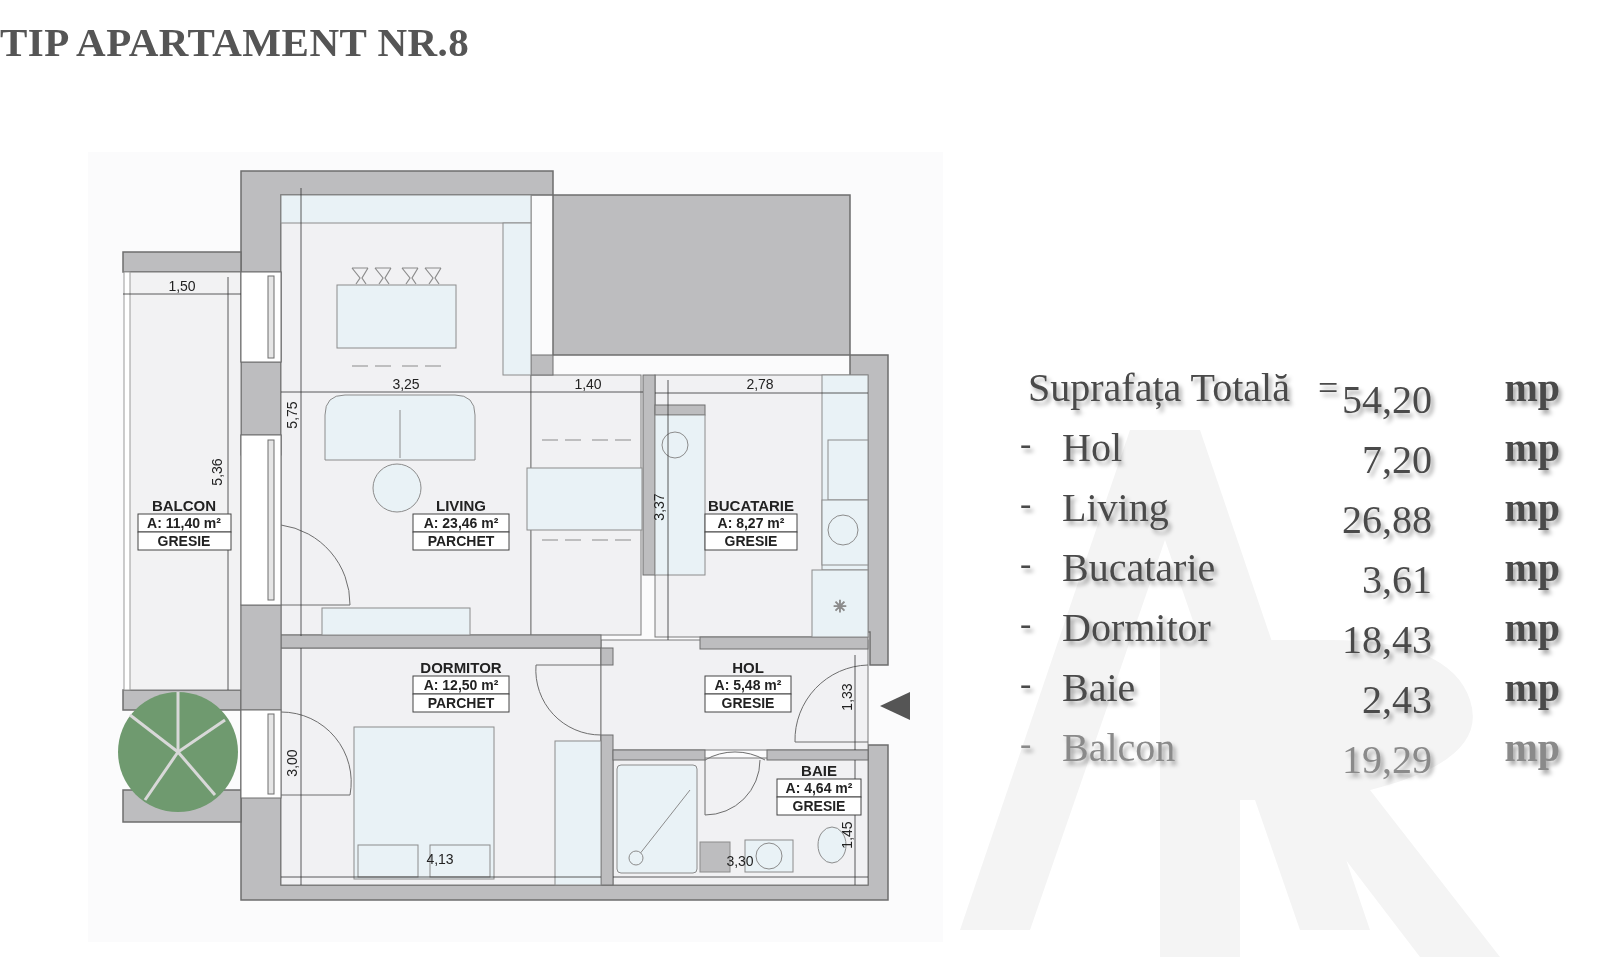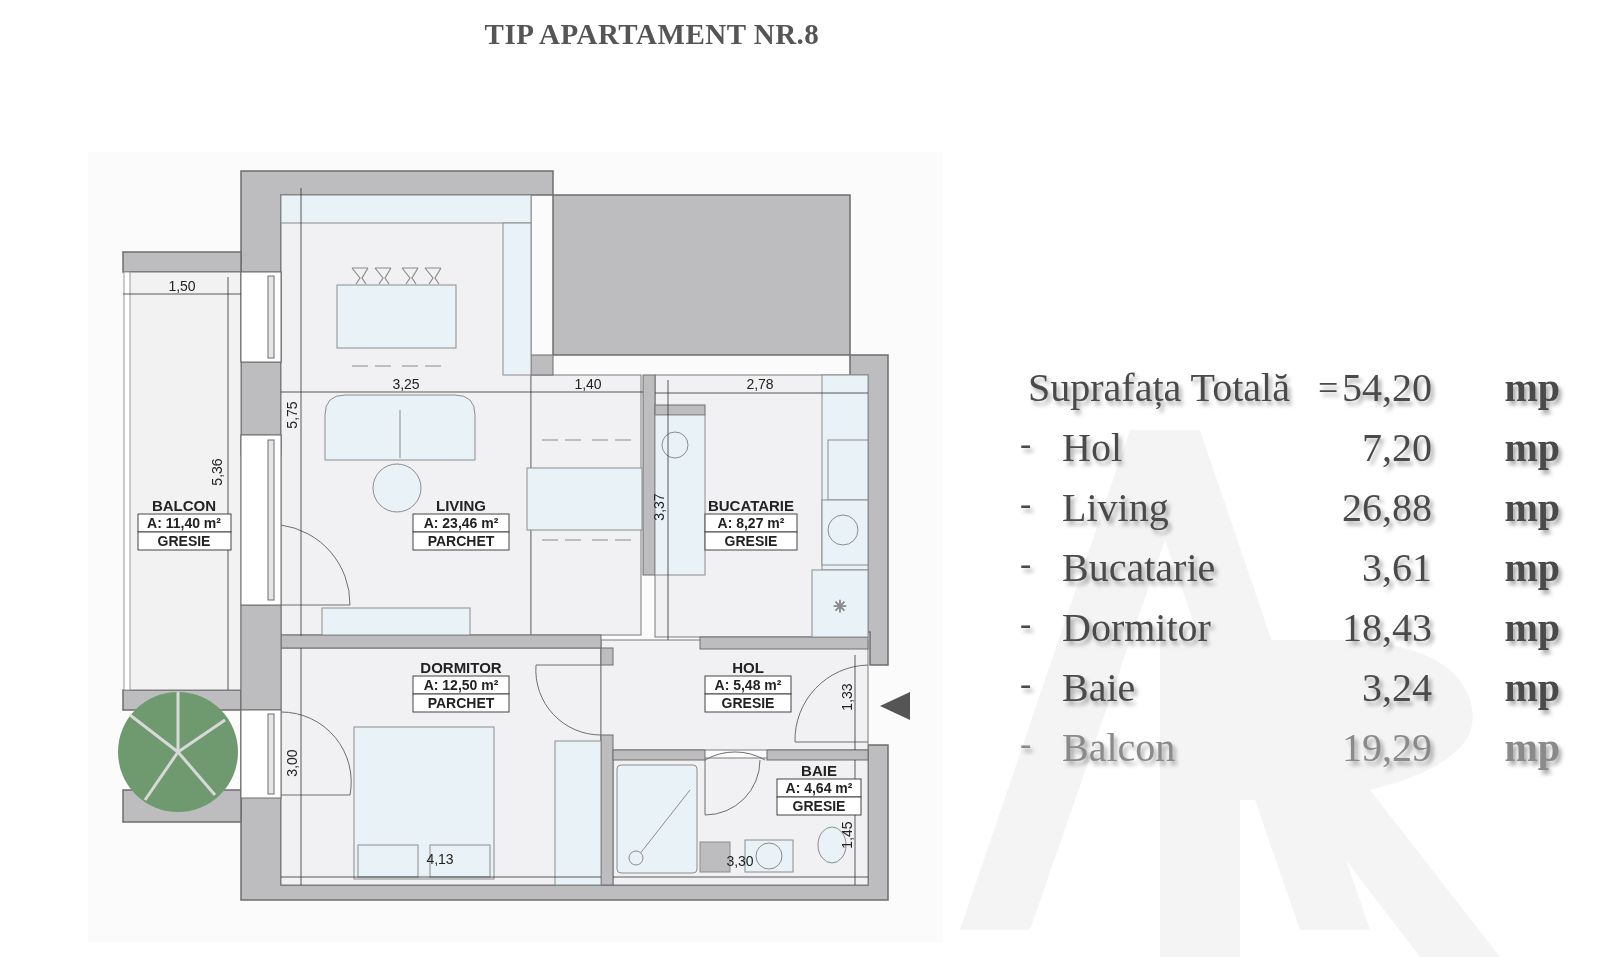--- a/index.html
+++ b/index.html
@@ -1,23 +1,23 @@
 <!DOCTYPE html>
 <html><head>
 <meta charset="utf-8">
 <style>
   html, body { margin:0; padding:0; }
   body { width:1600px; height:957px; background:#ffffff; position:relative; overflow:hidden; font-family:"Liberation Sans", sans-serif; }
-  .title { position:absolute; left:0; top:18px; width:1304px; text-align:center; font-family:"Liberation Serif", serif; font-weight:bold; font-size:29px; color:#555555; letter-spacing:0.5px; }
+  .title { position:absolute; left:0; top:18px; width:1304px; text-align:left; font-family:"Liberation Serif", serif; font-weight:bold; font-size:41px; color:#555555; letter-spacing:0.5px; }
   .plan { position:absolute; left:0; top:0; width:1600px; height:957px; }
   .area-list { position:absolute; left:1020px; top:366px; width:540px; font-family:"Liberation Serif", serif; color:#4a4a4a; }
   .row { position:relative; height:60px; font-size:40px; line-height:44px; text-shadow:3px 4px 4px rgba(0,0,0,0.35); }
   .row .dash { position:absolute; left:0; top:-4px; font-size:34px; }
   .row .name { position:absolute; left:42px; }
-  .row .val { position:absolute; right:128px; text-align:right; }
+  .row .val { position:absolute; right:128px; text-align:right;margin-top:12px; }
   .row .unit { position:absolute; right:0;font-weight:bold; }
   .row.total .name { left:8px; }
   .row.total .eq { position:absolute; left:298px; font-size:36px; }
   .row.faded { color:#8a8a8a; }
   .lbl { font-family:"Liberation Sans", sans-serif; font-weight:bold; fill:#222; }
   .dim { font-family:"Liberation Sans", sans-serif; font-size:14px; fill:#222; }
 </style>
 </head>
 <body>
 
@@ -254,21 +254,21 @@
   </div>
   <div class="row">
     <span class="dash">-</span>
     <span class="name">Dormitor</span>
     <span class="val">18,43</span>
     <span class="unit">mp</span>
   </div>
   <div class="row">
     <span class="dash">-</span>
     <span class="name">Baie</span>
-    <span class="val">3,24</span>
+    <span class="val">2,43</span>
     <span class="unit">mp</span>
   </div>
   <div class="row faded">
     <span class="dash">-</span>
     <span class="name">Balcon</span>
     <span class="val">19,29</span>
     <span class="unit">mp</span>
   </div>
 </div>
 

